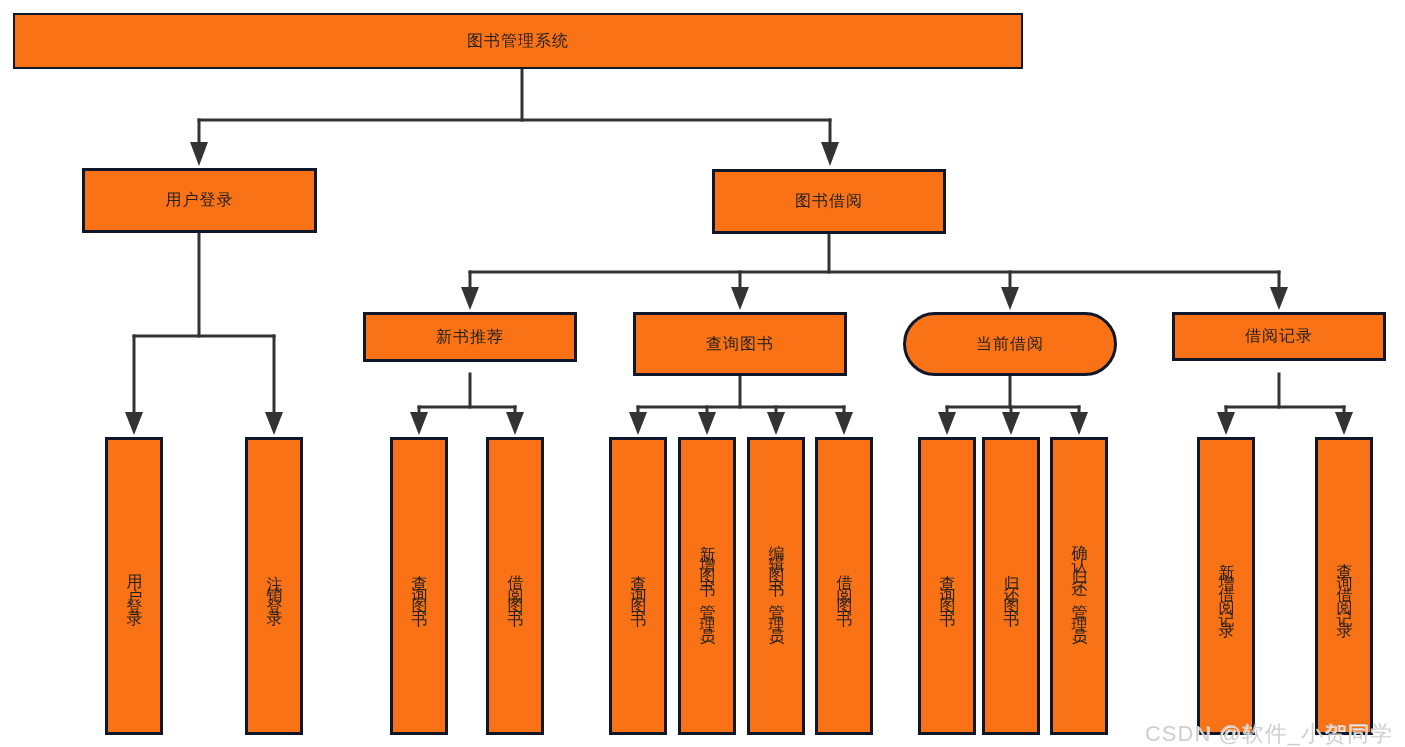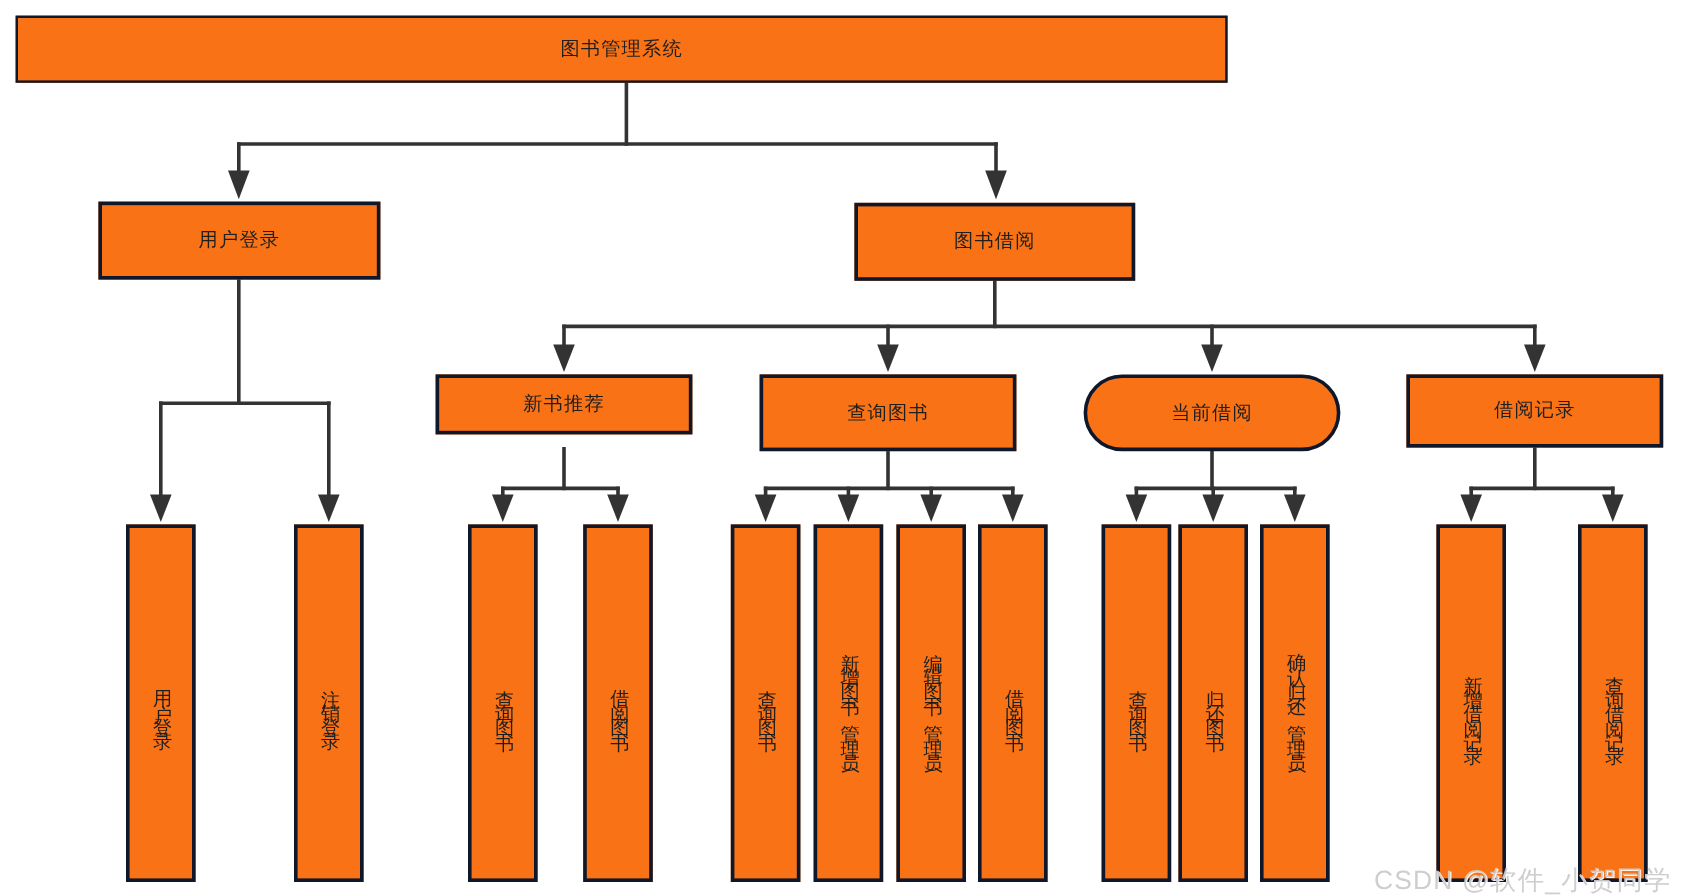--- a/index.html
+++ b/index.html
@@ -21,21 +21,21 @@
     font-size:16px;
     letter-spacing:1px;
     white-space:nowrap;
   }
   .root  { left:13px;  top:13px;  width:1010px; height:56px; border-width:2px; }
   .n-ul  { left:82px;  top:168px; width:235px; height:65px; }
   .n-bm  { left:712px; top:169px; width:234px; height:65px; }
   .n-nb  { left:363px; top:312px; width:214px; height:50px; }
   .n-bb  { left:633px; top:312px; width:214px; height:64px; }
   .n-cb  { left:903px; top:312px; width:214px; height:64px;border-radius:32px; }
-  .n-br  { left:1172px;top:312px; width:214px; height:61px; }
+  .n-br  { left:1172px;top:312px; width:214px; height:49px; }
   .leaf {
     top:437px; width:58px; height:298px;
     writing-mode:vertical-rl;
     text-orientation:mixed;
     letter-spacing:12px;
     overflow:hidden;
   }
   .lf-ul1 { left:105px; }
   .lf-ul2 { left:245px; }
   .lf-nb1 { left:390px; }

